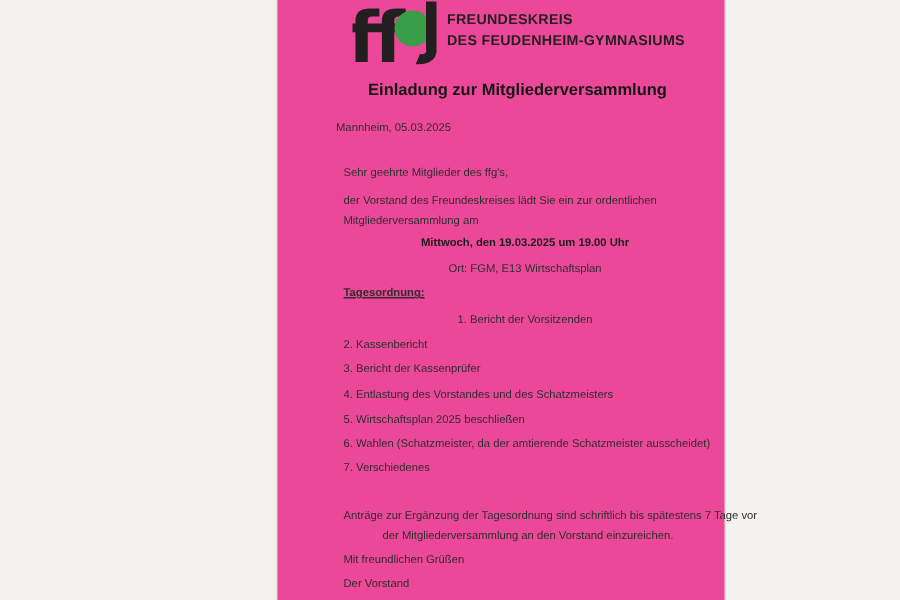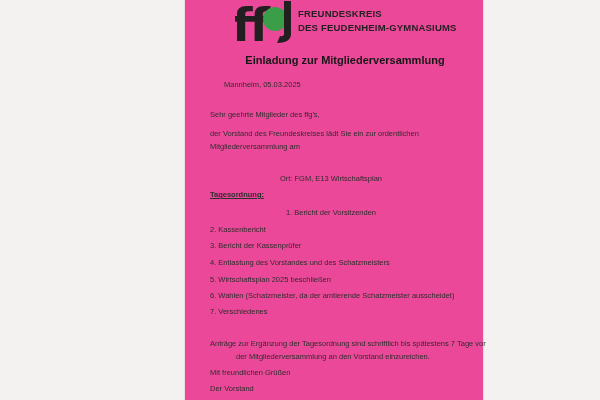--- a/index.html
+++ b/index.html
@@ -29,21 +29,21 @@
   .letter-title {
     position: absolute; left: 39px; top: 54px; width: 242px;
     text-align: center; font-weight: bold; font-size: 11px; color: #161616;
     white-space: nowrap;
   }
   .dateline {
     position: absolute; left: 39px; top: 80px; width: 242px;
     text-align: left; font-size: 7.5px; color: #2e2e2e;
   }
   .bodyline {
-    position: absolute; left: 25px; width: 242px;
+    position: absolute; left: 44px; width: 242px;
     font-size: 7.5px; color: #2e2e2e; line-height: 9px;
     white-space: nowrap;
   }
   .centered { text-align: center; }
   .boldline { font-weight: bold; color: #1d1d1d; }
   .underlined { text-decoration: underline; }
   .salutation { top: 110px; }
   .intro1 { top: 129px; }
   .intro2 { top: 142px; }
   .meeting-when { top: 157px; }
@@ -73,20 +73,21 @@
     <div>DES FEUDENHEIM-GYMNASIUMS</div>
   </div>
 
   <div class="letter-title">Einladung zur Mitgliederversammlung</div>
   <div class="dateline">Mannheim, 05.03.2025</div>
 
   <div class="bodyline salutation">Sehr geehrte Mitglieder des ffg's,</div>
   <div class="bodyline intro2">Mitgliederversammlung am</div>
   <div class="bodyline intro1">der Vorstand des Freundeskreises lädt Sie ein zur ordentlichen</div>
 
+  <div class="bodyline centered boldline meeting-when">Mittwoch, den 19.03.2025 um 19.00 Uhr</div>
   <div class="bodyline centered meeting-where">Ort: FGM, E13 Wirtschaftsplan</div>
 
   <div class="bodyline underlined agenda-head">Tagesordnung:</div>
 
   <div class="bodyline item0">1. Bericht der Vorsitzenden</div>
   <div class="bodyline item1">2. Kassenbericht</div>
   <div class="bodyline item2">3. Bericht der Kassenprüfer</div>
   <div class="bodyline item3">4. Entlastung des Vorstandes und des Schatzmeisters</div>
   <div class="bodyline item4">5. Wirtschaftsplan 2025 beschließen</div>
   <div class="bodyline item5">6. Wahlen (Schatzmeister, da der amtierende Schatzmeister ausscheidet)</div>

